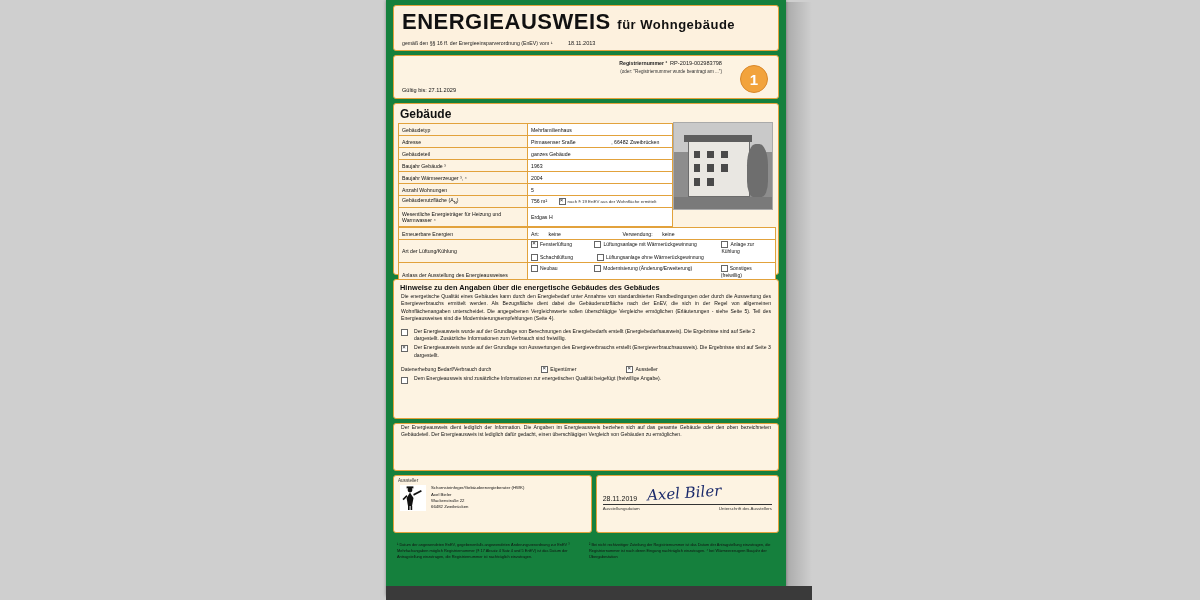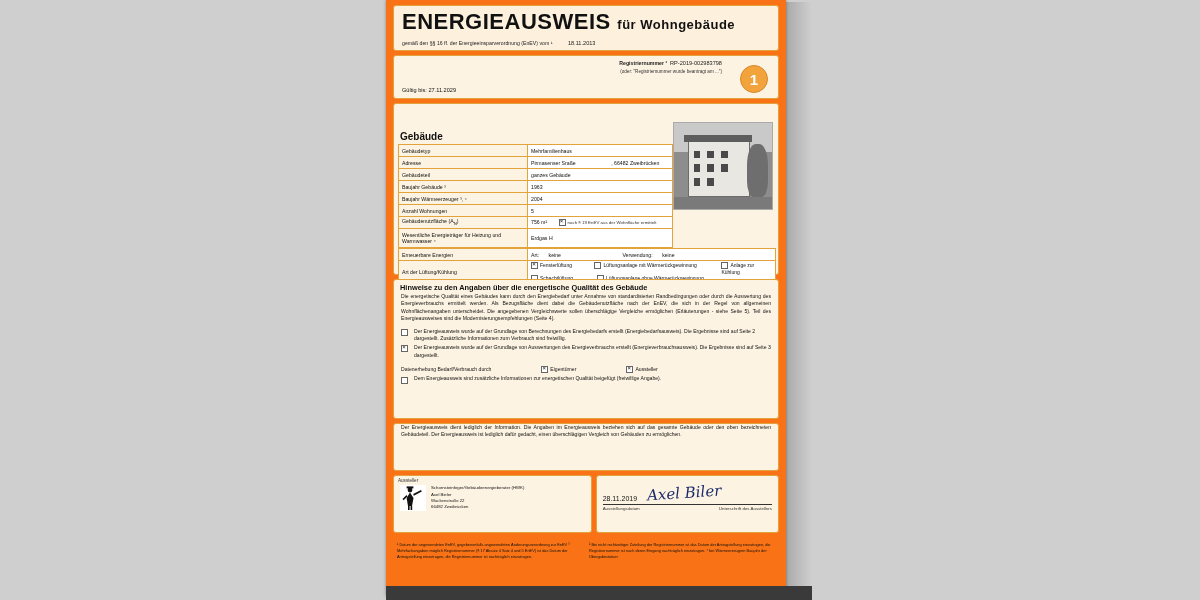--- a/index.html
+++ b/index.html
@@ -7,21 +7,21 @@
     width:1200px;height:600px;
     background:#cfcfcf;
     font-family:"Liberation Sans", sans-serif;
     overflow:hidden;
     position:relative;
   }
   .page{
     position:absolute;
     left:386px;top:0px;
     width:400px;height:596px;
-    background:#f97316;
+    background:#15803d;
     box-shadow:0 0 3px rgba(0,0,0,.35);
   }
   .shadow-right{
     position:absolute;left:786px;top:2px;width:26px;height:594px;
     background:linear-gradient(90deg,rgba(0,0,0,.18),rgba(0,0,0,0));
   }
   .inner{
     position:absolute;left:7px;top:5px;width:386px;height:584px;
   }
   .box{
@@ -49,21 +49,21 @@
   .reg-note{font-size:4.6px;color:#333;text-align:right;padding-right:48px;margin-top:3px;}
   .reg-valid{font-size:5.6px;color:#111;position:absolute;left:8px;bottom:5px;}
   .circle{
     position:absolute;right:10px;top:9px;width:26px;height:26px;border-radius:50%;
     background:#f2a33c;color:#fff;font-size:15px;font-weight:bold;
     display:flex;align-items:center;justify-content:center;
     border:1px solid #d9882a;
   }
   
   .sec-title{
-    font-size:10px;font-weight:bold;color:#111;padding:3px 6px 2px 6px;margin-top:24px;
+    font-size:12px;font-weight:bold;color:#111;padding:3px 6px 2px 6px;
   }
   .tbl{width:100%;border-collapse:collapse;font-size:5.2px;color:#111;}
   .tbl td{
     border:.5px solid #e2a23c;
     padding:1px 3px;
     background:#fff;
     height:9px;
     vertical-align:middle;
   }
   .tbl td.lbl{background:#fdf3e2;width:122px;}
@@ -234,21 +234,21 @@
             <div class="cellgrid subrow">
               <div style="width:66px"><span class="chk on"></span><span>Vermietung/Verkauf</span></div>
             </div>
           </td>
         </tr>
       </tbody>
         </table>
     </div>
 
     <div class="box" style="height:140px">
-      <div class="hv-title">Hinweise zu den Angaben über die energetische Qualität des Gebäude</div>
+      <div class="hv-title">Hinweise zu den Angaben über die energetische Gebäudes des Gebäudes</div>
       <div class="hv-body">Die energetische Qualität eines Gebäudes kann durch den Energiebedarf unter Annahme von standardisierten Randbedingungen oder durch die Auswertung des Energieverbrauchs ermittelt werden. Als Bezugsfläche dient dabei die Gebäudenutzfläche nach der EnEV, die sich in der Regel von allgemeinen Wohnflächenangaben unterscheidet. Die angegebenen Vergleichswerte sollen überschlägige Vergleiche ermöglichen (Erläuterungen - siehe Seite 5). Teil des Energieausweises sind die Modernisierungsempfehlungen (Seite 4).</div>
       <div class="opt">
         <span class="bx"><span class="chk"></span></span>
         <span>Der Energieausweis wurde auf der Grundlage von Berechnungen des Energiebedarfs erstellt (Energiebedarfsausweis). Die Ergebnisse sind auf Seite 2 dargestellt. Zusätzliche Informationen zum Verbrauch sind freiwillig.</span>
       </div>
       <div class="opt">
         <span class="bx"><span class="chk on"></span></span>
         <span>Der Energieausweis wurde auf der Grundlage von Auswertungen des Energieverbrauchs erstellt (Energieverbrauchsausweis). Die Ergebnisse sind auf Seite 3 dargestellt.</span>
       </div>
       <div class="opt" style="padding-top:6px">

